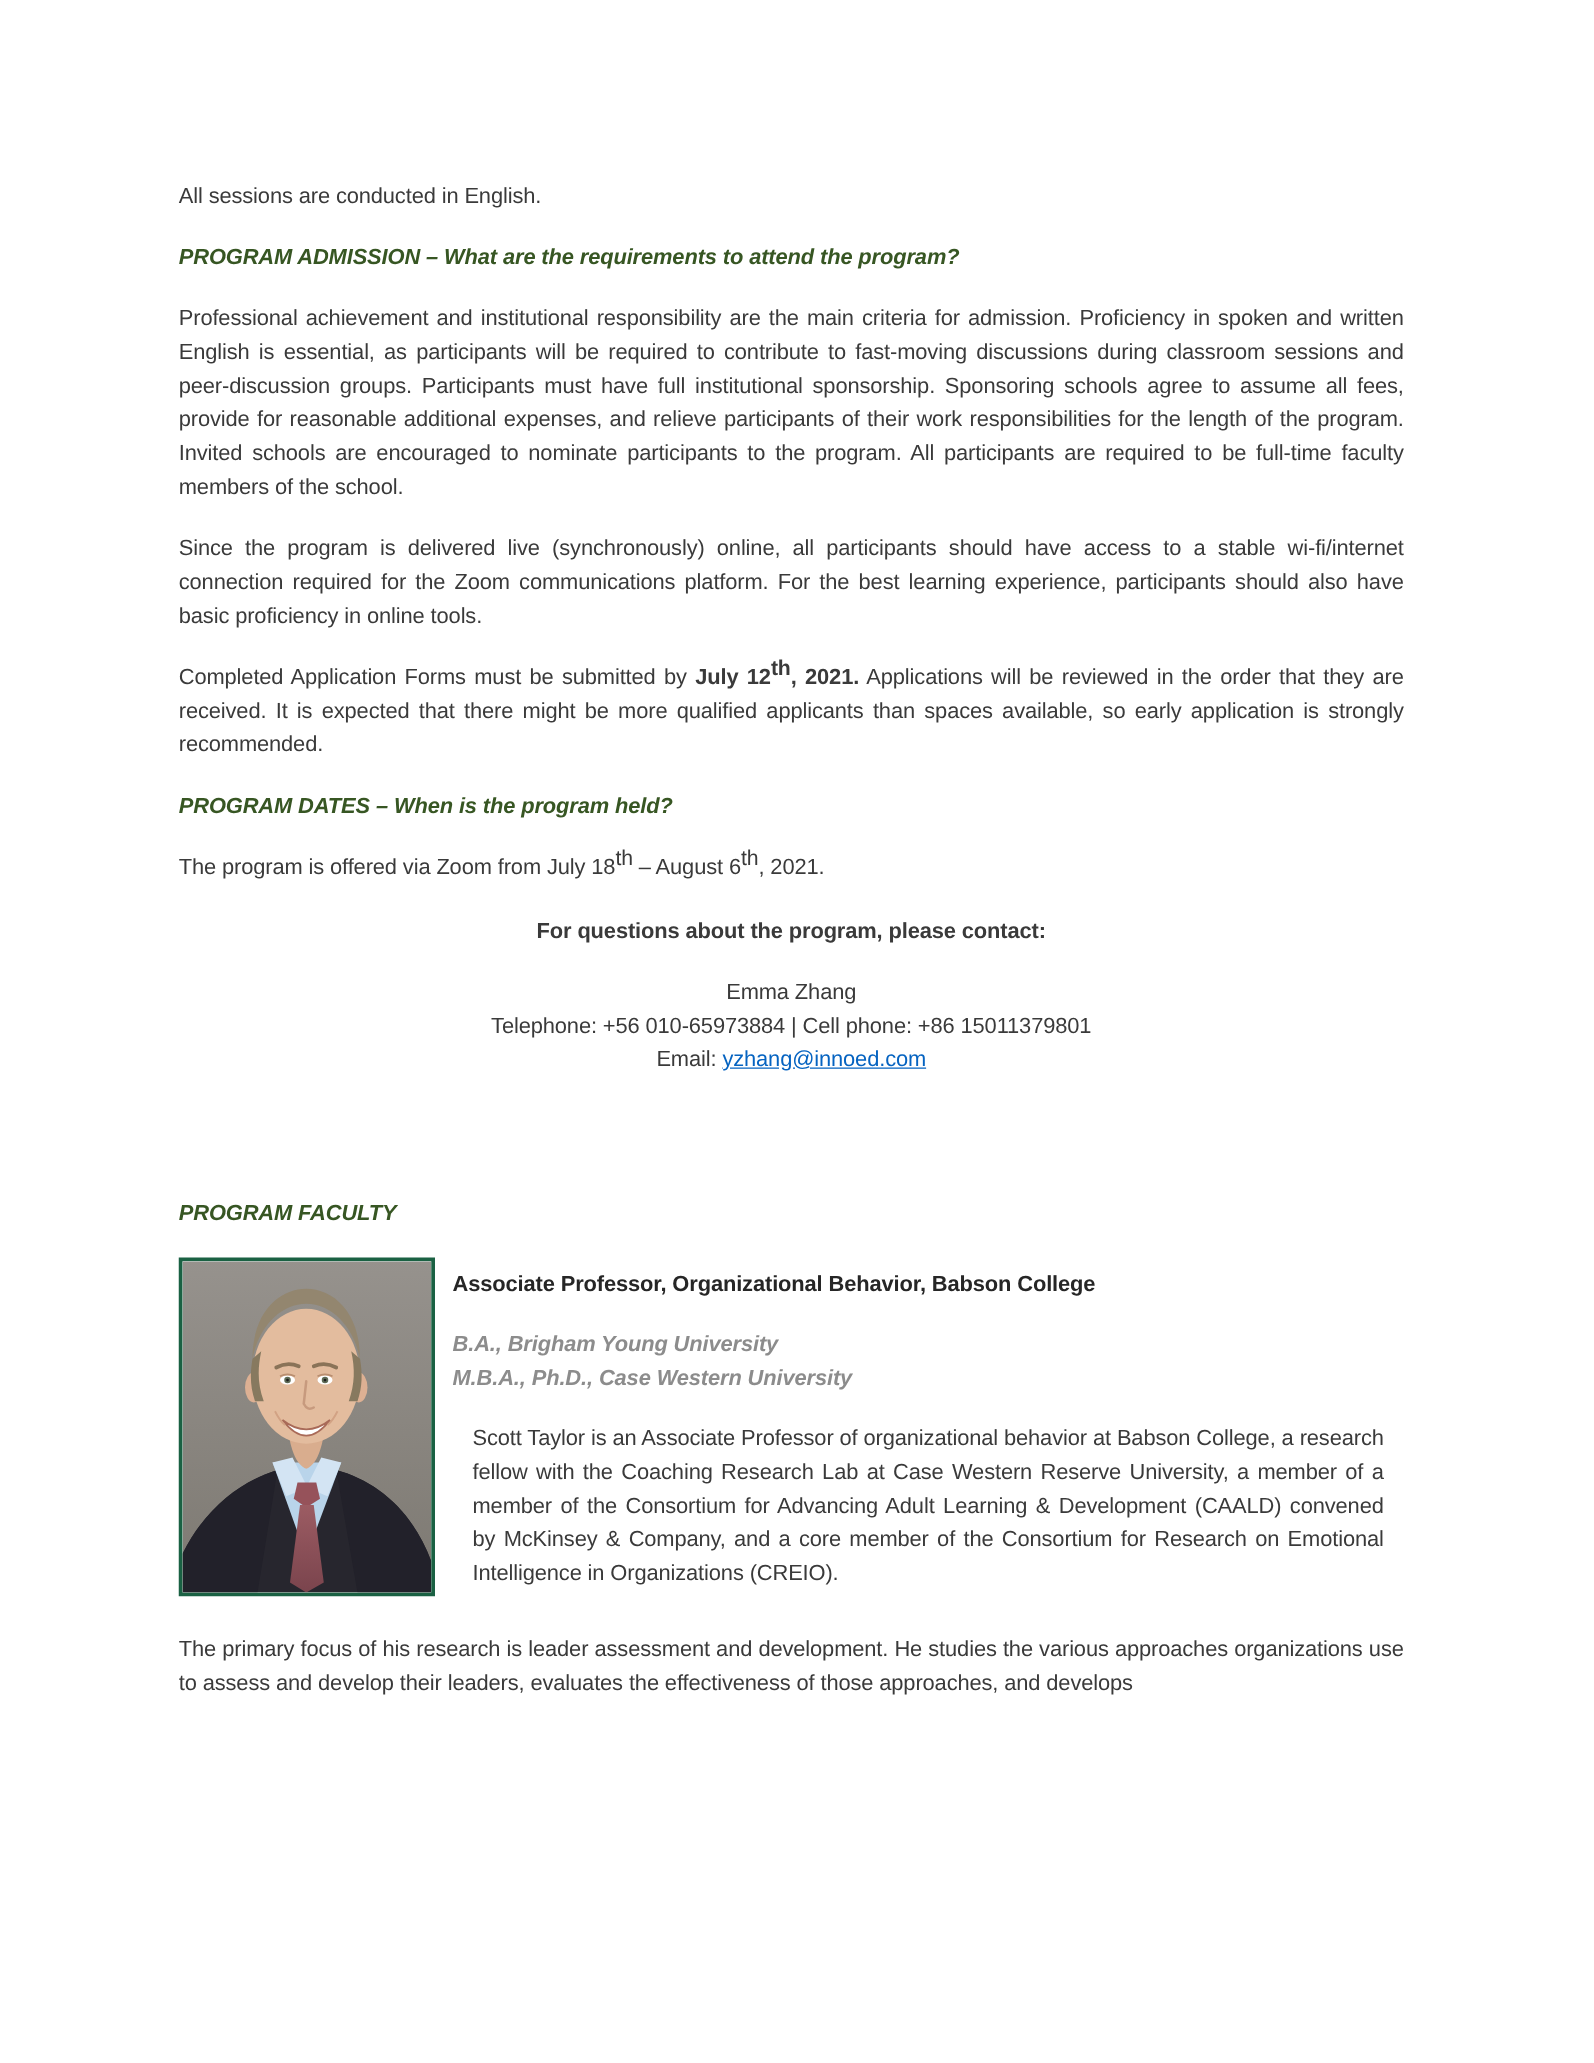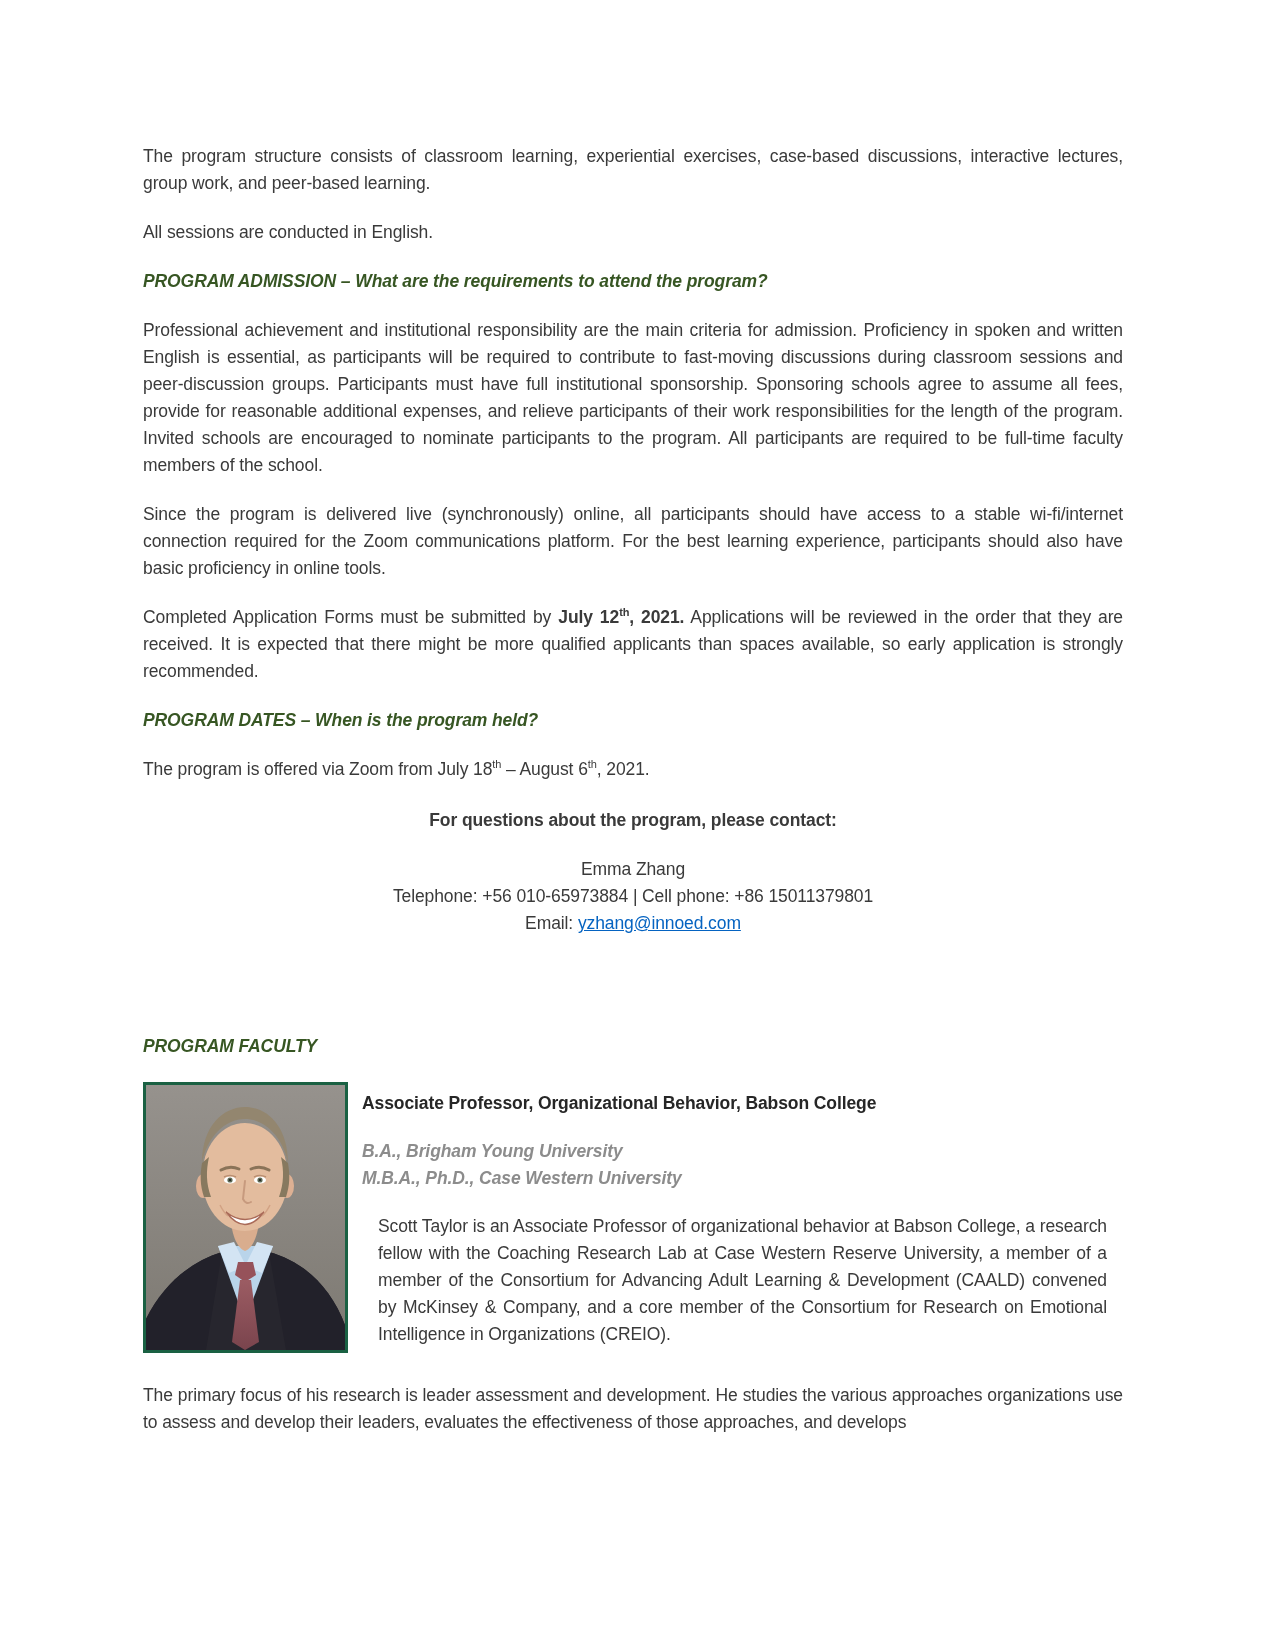--- a/index.html
+++ b/index.html
@@ -22,21 +22,21 @@
   }
   p { margin: 0 0 22px 0; }
   .justify { text-align: justify; }
   .section-heading {
     color: #375623;
     font-weight: bold;
     margin: 0 0 22px 0;
     font-style: italic;
   }
   .bold { font-weight: bold; }
-  sup { font-size: 11px; line-height: 0; }
+  sup { font-size: 17px; line-height: 0; }
   .contact-block { text-align: center; }
   .contact-heading {
     font-weight: bold;
     margin: 24px 0 22px 0;
   }
   .contact-line { margin: 0; text-align: center; }
   .email-link {
     color: #0563C1;
     text-decoration: underline;
     cursor: pointer;
@@ -74,21 +74,20 @@
   }
   .faculty-degrees { margin-bottom: 21px; }
   .faculty-bio { margin: 16px; text-align: justify; }
   .closing-paragraph { margin-top: 18px; }
 </style>
 </head>
 <body>
 
 <div class="page">
 
-  <p class="justify">The program structure consists of classroom learning, experiential exercises, case-based discussions, interactive lectures, group work, and peer-based learning.</p>
 
   <p>All sessions are conducted in English.</p>
 
   <p class="section-heading">PROGRAM ADMISSION – What are the requirements to attend the program?</p>
 
   <p class="justify">Professional achievement and institutional responsibility are the main criteria for admission. Proficiency in spoken and written English is essential, as participants will be required to contribute to fast-moving discussions during classroom sessions and peer-discussion groups. Participants must have full institutional sponsorship. Sponsoring schools agree to assume all fees, provide for reasonable additional expenses, and relieve participants of their work responsibilities for the length of the program. Invited schools are encouraged to nominate participants to the program. All participants are required to be full-time faculty members of the school.</p>
 
   <p class="justify">Since the program is delivered live (synchronously) online, all participants should have access to a stable wi-fi/internet connection required for the Zoom communications platform. For the best learning experience, participants should also have basic proficiency in online tools.</p>
 
 

